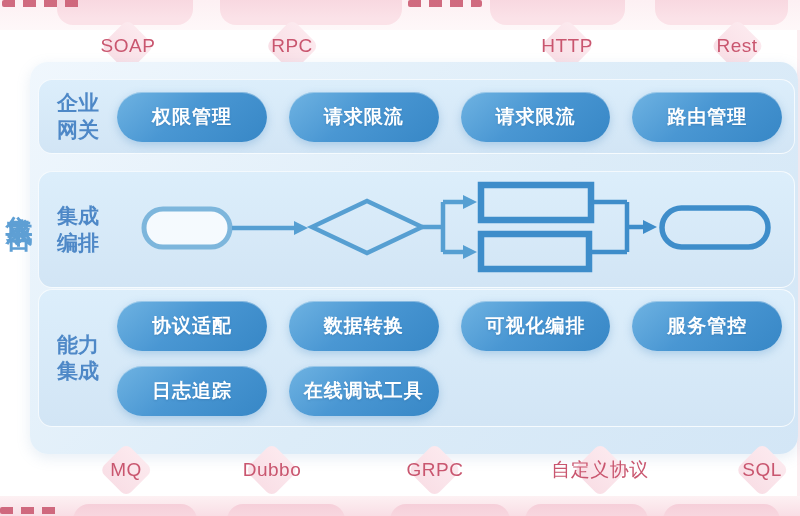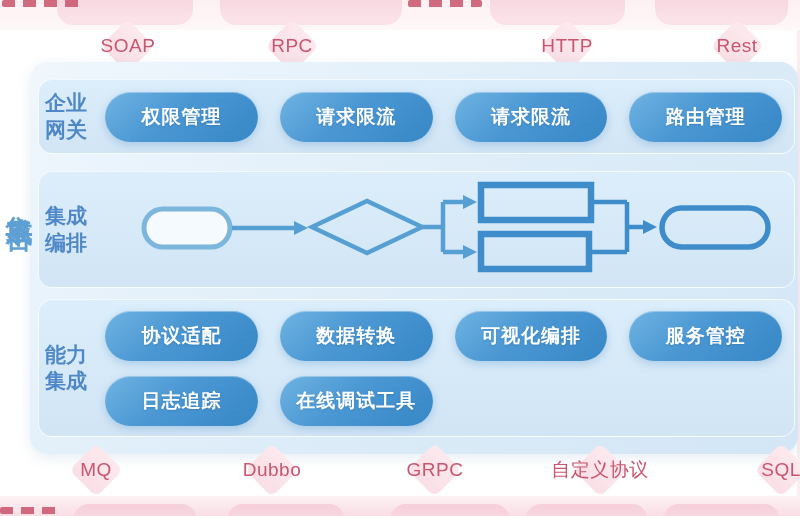--- a/index.html
+++ b/index.html
@@ -36,22 +36,22 @@
   .vertical-title{position:absolute;left:1px;top:194px;writing-mode:vertical-rl;
                   text-orientation:upright;font-size:27px;font-weight:bold;
                   color:#5e9fd4;letter-spacing:3px;}
 
   .section{position:absolute;left:38px;width:757px;border-radius:14px;
            background:linear-gradient(180deg,#dceefb 0%,#d2e5f5 100%);
            border:1.5px solid rgba(255,255,255,.75);box-sizing:border-box;
            display:flex;align-items:center;}
   .sec1{top:79px;height:75px;}
   .sec2{top:171px;height:117px;}
-  .sec3{top:299px;height:138px;align-items:center;}
-  .sec-label{width:50px;margin-left:2px;flex:0 0 auto;text-align:center;
+  .sec3{top:289px;height:138px;align-items:center;}
+  .sec-label{width:50px;margin-left:14px;flex:0 0 auto;text-align:center;
              color:#4e88c7;font-size:21px;font-weight:bold;line-height:1.25;
              white-space:pre-line;}
   .chip-grid{flex:1;display:grid;grid-template-columns:repeat(4,1fr);
              column-gap:22px;row-gap:15px;margin:0 12px 0 14px;align-content:center;}
   .chip{height:50px;border-radius:25px;display:flex;align-items:center;justify-content:center;
         color:#fff;font-size:19px;font-weight:bold;letter-spacing:1px;
         background:linear-gradient(140deg,#6fb3e2 0%,#4a97d3 45%,#3787c6 100%);
         box-shadow:0 3px 8px rgba(90,150,200,.35), inset 0 1px 0 rgba(255,255,255,.35);
         text-shadow:0 1px 2px rgba(30,80,130,.25);white-space:nowrap;}
 
@@ -136,37 +136,37 @@
     <div class="chip-grid">
       <div class="chip">协议适配</div>
       <div class="chip">数据转换</div>
       <div class="chip">可视化编排</div>
       <div class="chip">服务管控</div>
       <div class="chip">日志追踪</div>
       <div class="chip">在线调试工具</div>
     </div>
   </div>
 
-  <div class="proto" style="left:96px;top:470px;">
+  <div class="proto" style="left:126px;top:470px;">
     <span class="diamond"></span>
     <span class="proto-label">MQ</span>
   </div>
   <div class="proto" style="left:272px;top:470px;">
     <span class="diamond"></span>
     <span class="proto-label">Dubbo</span>
   </div>
   <div class="proto" style="left:435px;top:470px;">
     <span class="diamond"></span>
     <span class="proto-label">GRPC</span>
   </div>
   <div class="proto" style="left:600px;top:470px;">
     <span class="diamond"></span>
     <span class="proto-label">自定义协议</span>
   </div>
-  <div class="proto" style="left:762px;top:470px;margin-left:19px;">
+  <div class="proto" style="left:762px;top:470px;">
     <span class="diamond"></span>
     <span class="proto-label">SQL</span>
   </div>
 
   <div class="bottom-band"></div>
   <div class="client-box cut-bottom" style="left:73px;width:124px;"></div>
   <div class="client-box cut-bottom" style="left:227px;width:118px;"></div>
   <div class="client-box cut-bottom" style="left:390px;width:120px;"></div>
   <div class="client-box cut-bottom" style="left:525px;width:123px;"></div>
   <div class="client-box cut-bottom" style="left:663px;width:117px;"></div>

